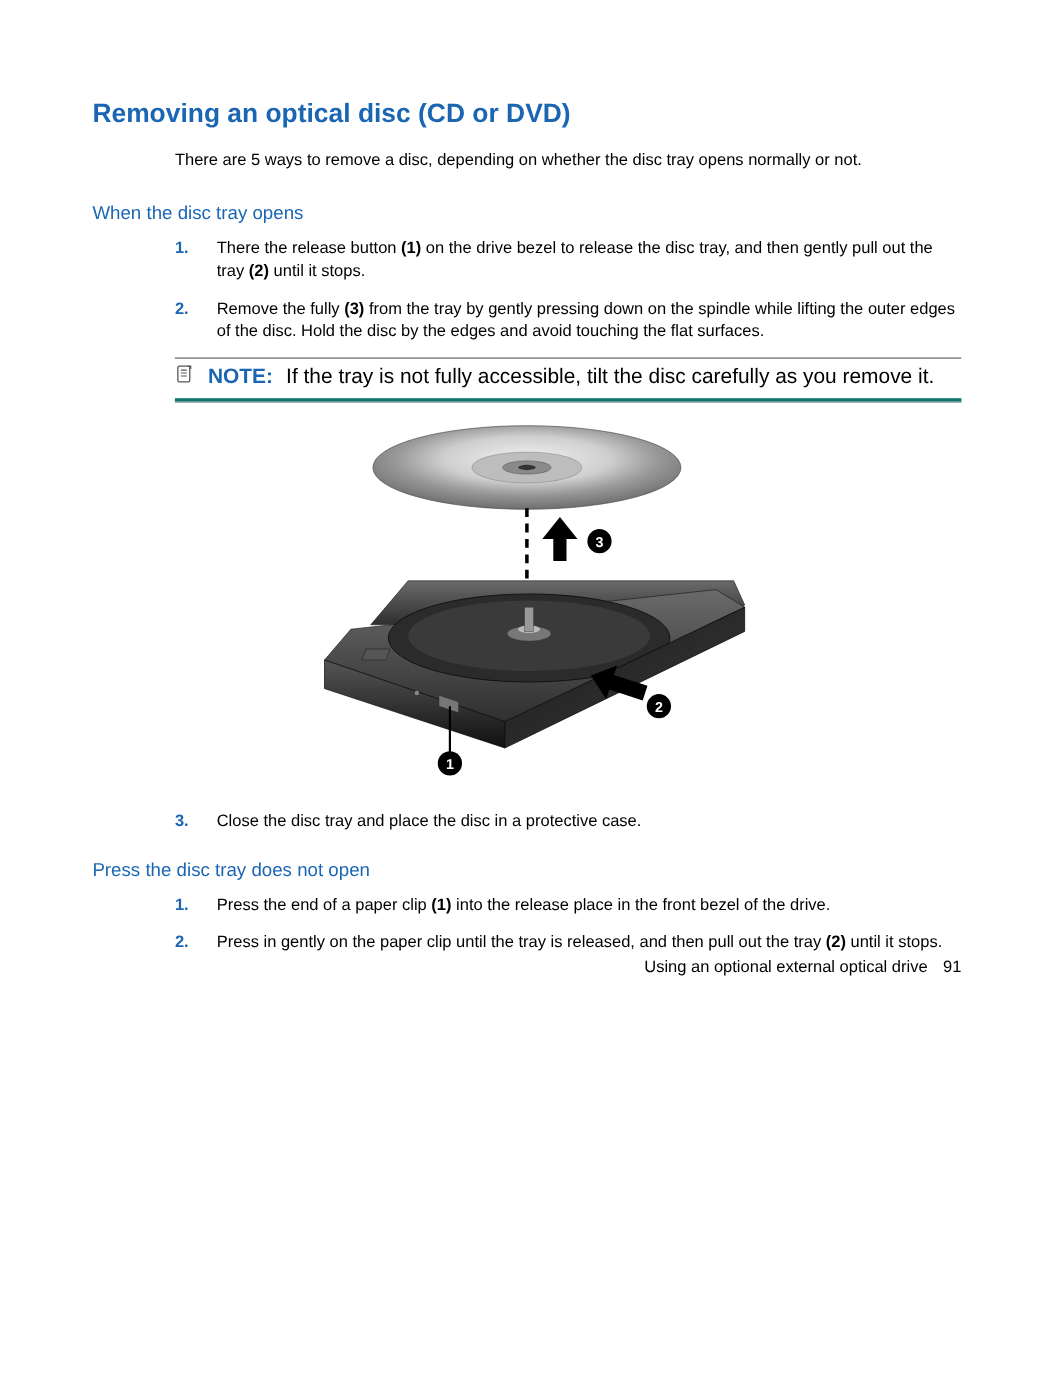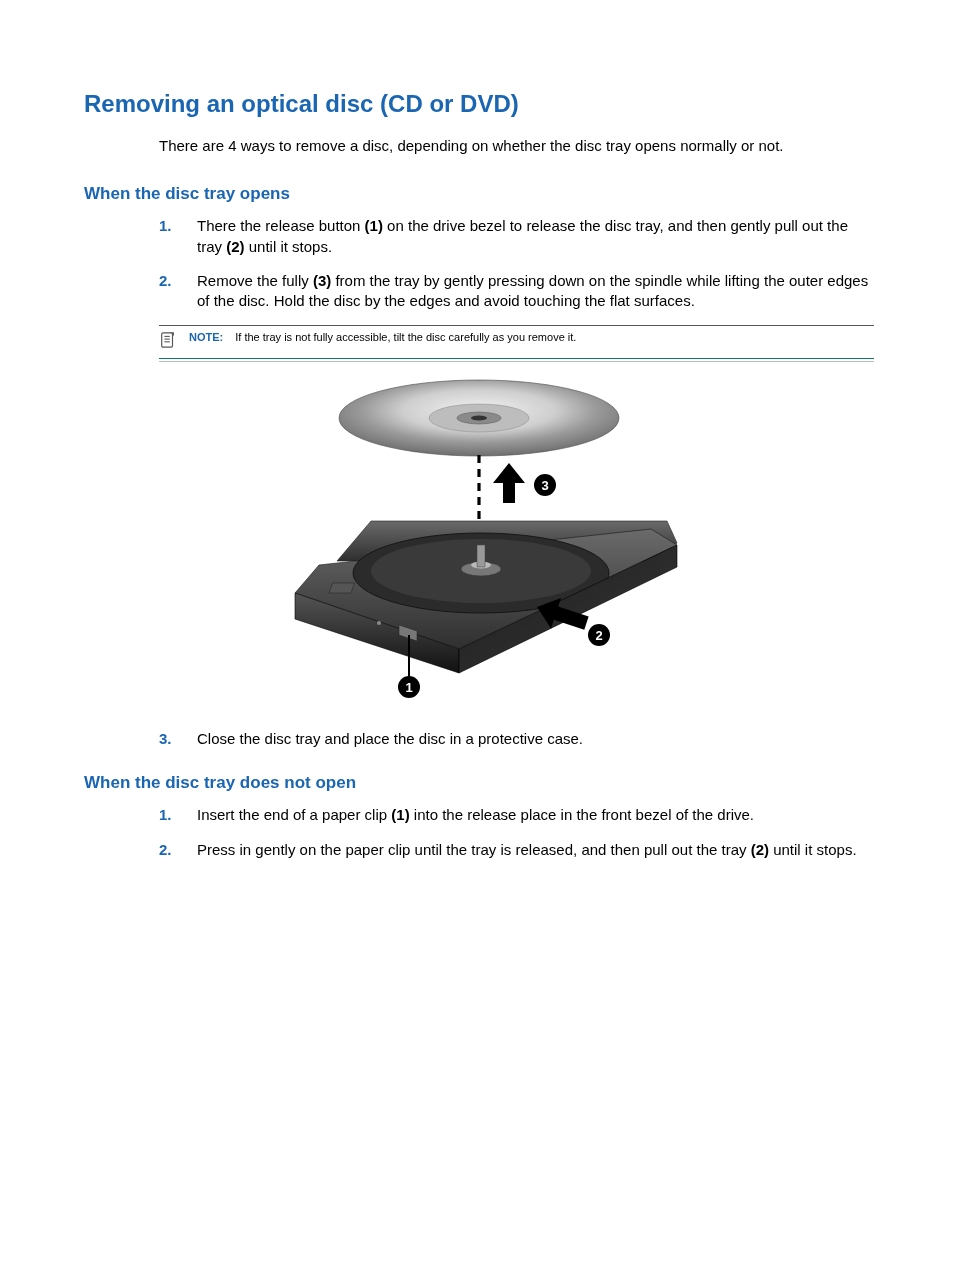--- a/index.html
+++ b/index.html
@@ -24,21 +24,21 @@
     margin: 0 0 18px 0;
   }
   .intro {
     font-size: 15px;
     margin: 0 0 28px 75px;
     line-height: 1.35;
   }
   h2.sub-heading {
     color: #1a66b3;
     font-size: 17px;
-    font-weight: bold;
+    font-weight: normal;
     margin: 0 0 12px 0;
   }
   ol.steps {
     list-style: none;
     margin: 0 0 0 75px;
     padding: 0;
   }
   ol.steps > li {
     position: relative;
     padding-left: 38px;
@@ -51,24 +51,24 @@
     left: 0;
     top: 0;
     color: #1a66b3;
     font-weight: bold;
     font-size: 15px;
   }
   .bold { font-weight: bold; }
   .note-box {
     margin: 6px 0 14px 75px;
     border-top: 1px solid #555;
-    border-bottom: 1px solid #0f766e;
+    border-bottom: 4px solid #0f766e;
     padding: 4px 0 5px 0;
     position: relative;
-    font-size: 11px;
+    font-size: 19px;
     line-height: 1.35;
   }
   .note-box::after{
     content:"";
     position:absolute;
     left:0; right:0; bottom:-4px;
     height:1px;
     background:#bbb;
   }
   .note-inner {
@@ -102,21 +102,21 @@
   }
   .section-gap { height: 10px; }
 </style>
 </head>
 <body>
 
 <div class="page">
 
   <h1 class="main-heading">Removing an optical disc (CD or DVD)</h1>
 
-  <p class="intro">There are 4 ways to remove a disc, depending on whether the disc tray opens normally or not.</p>
+  <p class="intro">There are 5 ways to remove a disc, depending on whether the disc tray opens normally or not.</p>
 
   <h2 class="sub-heading">When the disc tray opens</h2>
 
   <ol class="steps">
     <li>
       <span class="num">1.</span>
       <span>There the release button </span><span class="bold">(1)</span><span> on the drive bezel to release the disc tray, and then gently pull out the tray </span><span class="bold">(2)</span><span> until it stops.</span>
     </li>
     <li>
       <span class="num">2.</span>
@@ -214,27 +214,30 @@
 
   <ol class="steps">
     <li>
       <span class="num">3.</span>
       <span>Close the disc tray and place the disc in a protective case.</span>
     </li>
   </ol>
 
   <div class="section-gap"></div>
 
-  <h2 class="sub-heading">When the disc tray does not open</h2>
+  <h2 class="sub-heading">Press the disc tray does not open</h2>
 
   <ol class="steps">
     <li>
       <span class="num">1.</span>
-      <span>Insert the end of a paper clip </span><span class="bold">(1)</span><span> into the release place in the front bezel of the drive.</span>
+      <span>Press the end of a paper clip </span><span class="bold">(1)</span><span> into the release place in the front bezel of the drive.</span>
     </li>
     <li>
       <span class="num">2.</span>
       <span>Press in gently on the paper clip until the tray is released, and then pull out the tray </span><span class="bold">(2)</span><span> until it stops.</span>
     </li>
   </ol>
 
+  <div class="footer">
+    <span>Using an optional external optical drive</span><span class="pg">91</span>
+  </div>
 
 </div>
 
 </body></html>

